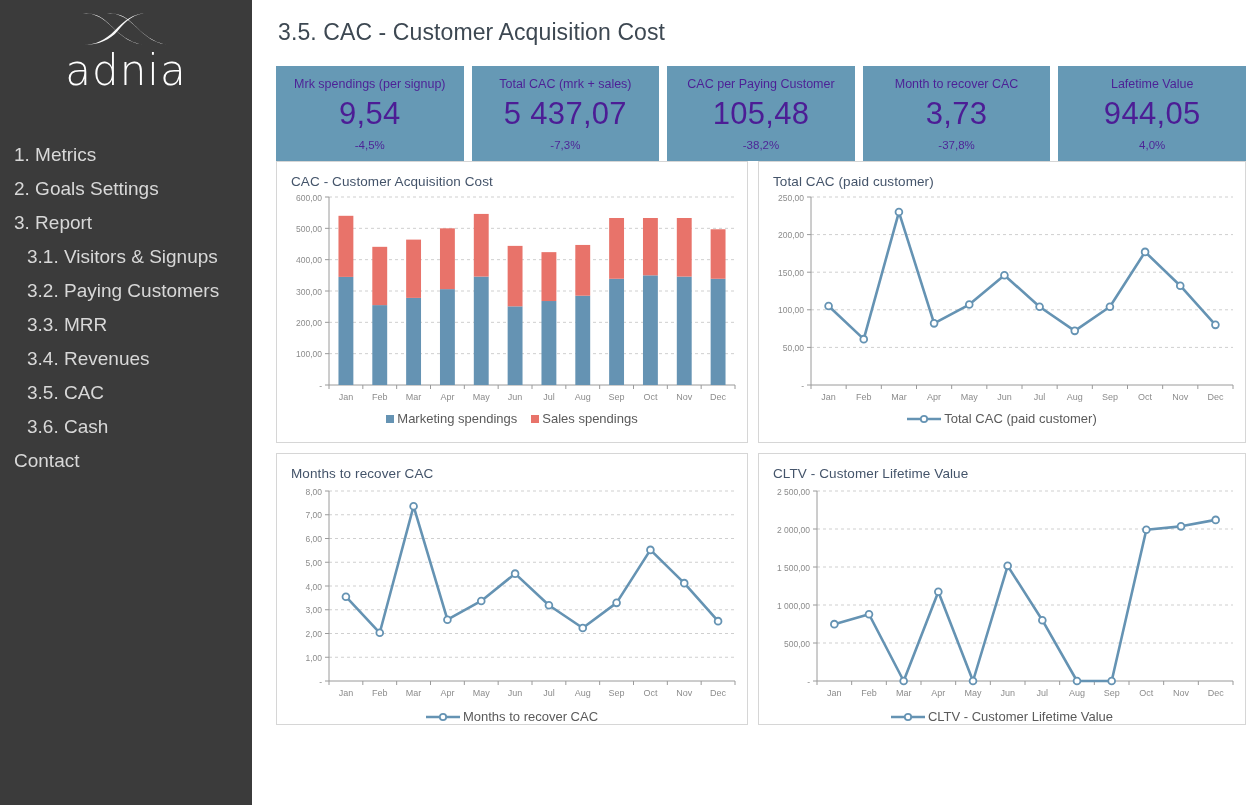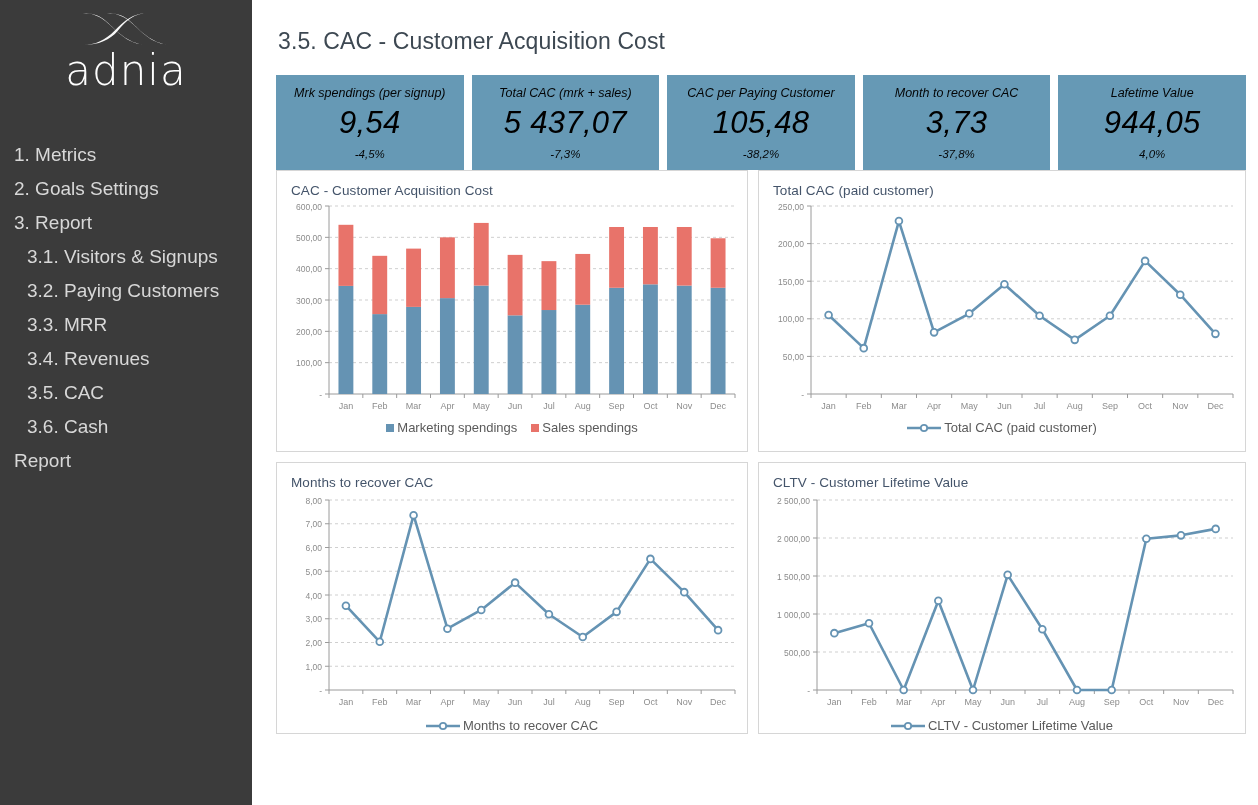--- a/index.html
+++ b/index.html
@@ -48,43 +48,42 @@
     flex: 1 1 auto;
     height: 805px;
     background: #ffffff;
     padding: 0 12px 0 24px;
     position: relative;
   }
   .page-title {
     font-size: 23px;
     color: #3d4852;
     font-weight: 400;
-    padding-top: 28px;
+    padding-top: 19px;
     padding-left: 2px;
     letter-spacing: .1px;
   }
 
   
   .kpi-row {
     display: flex;
     gap: 8px;
     margin-top: 20px;
     height: 95px;
   }
   .kpi-card {
     flex: 1 1 0;
     background: #6699b5;
-    color: #000000;
+    color: #4c1d95;
     display: flex;
     flex-direction: column;
     align-items: center;
     justify-content: flex-start;
     padding-top: 11px;
     cursor: default;
-    font-style: italic;
   }
   .kpi-label { font-size: 12.5px; line-height: 14px; font-weight: 400; opacity: .97; }
   .kpi-value {
     font-size: 31px;
     line-height: 36px;
     font-weight: 400;
     margin-top: 5px;
     letter-spacing: .3px;
   }
   .kpi-delta { font-size: 11.5px; line-height: 13px; margin-top: 7px; opacity: .95; }
@@ -139,21 +138,21 @@
     <nav class="nav">
       <div class="nav-item">1. Metrics</div>
       <div class="nav-item">2. Goals Settings</div>
       <div class="nav-item">3. Report</div>
       <div class="nav-item sub">3.1. Visitors &amp; Signups</div>
       <div class="nav-item sub">3.2. Paying Customers</div>
       <div class="nav-item sub">3.3. MRR</div>
       <div class="nav-item sub">3.4. Revenues</div>
       <div class="nav-item sub">3.5. CAC</div>
       <div class="nav-item sub">3.6. Cash</div>
-      <div class="nav-item">Report</div>
+      <div class="nav-item">Contact</div>
     </nav>
   </aside>
 
   <main class="main">
     <h1 class="page-title">3.5. CAC - Customer Acquisition Cost</h1>
 
     <div class="kpi-row">
       <div class="kpi-card">
         <div class="kpi-label">Mrk spendings (per signup)</div>
         <div class="kpi-value">9,54</div>

